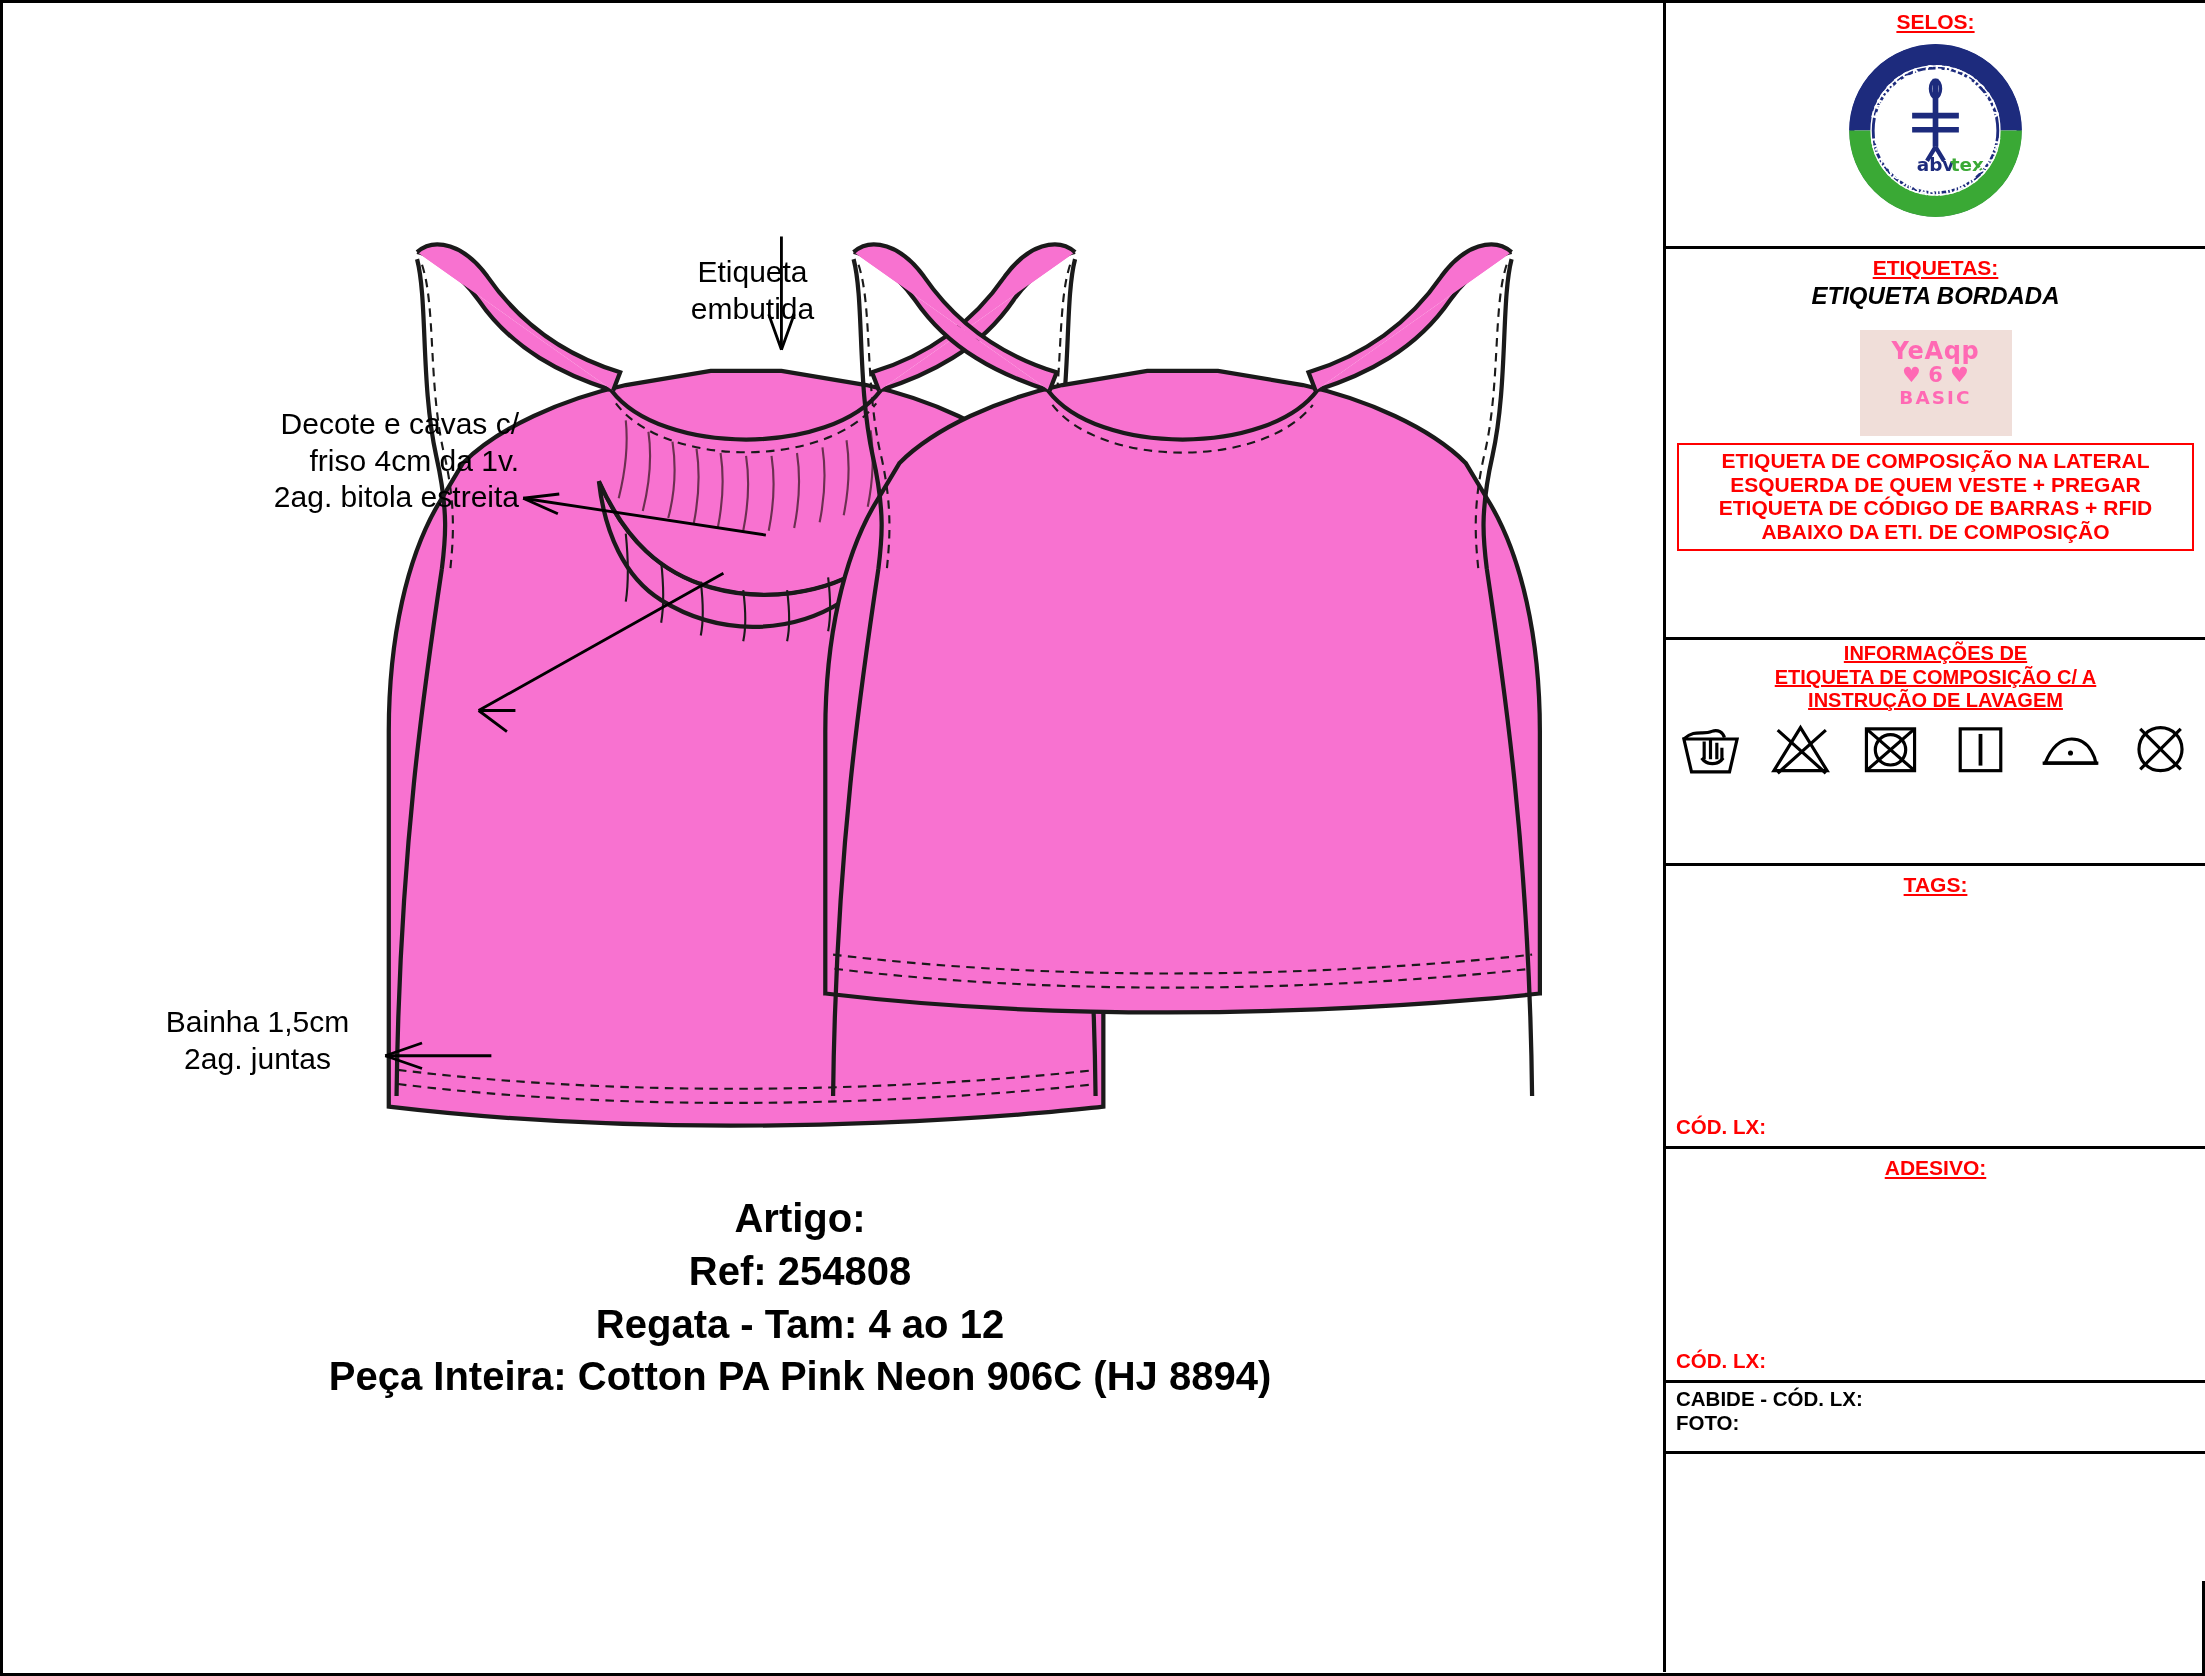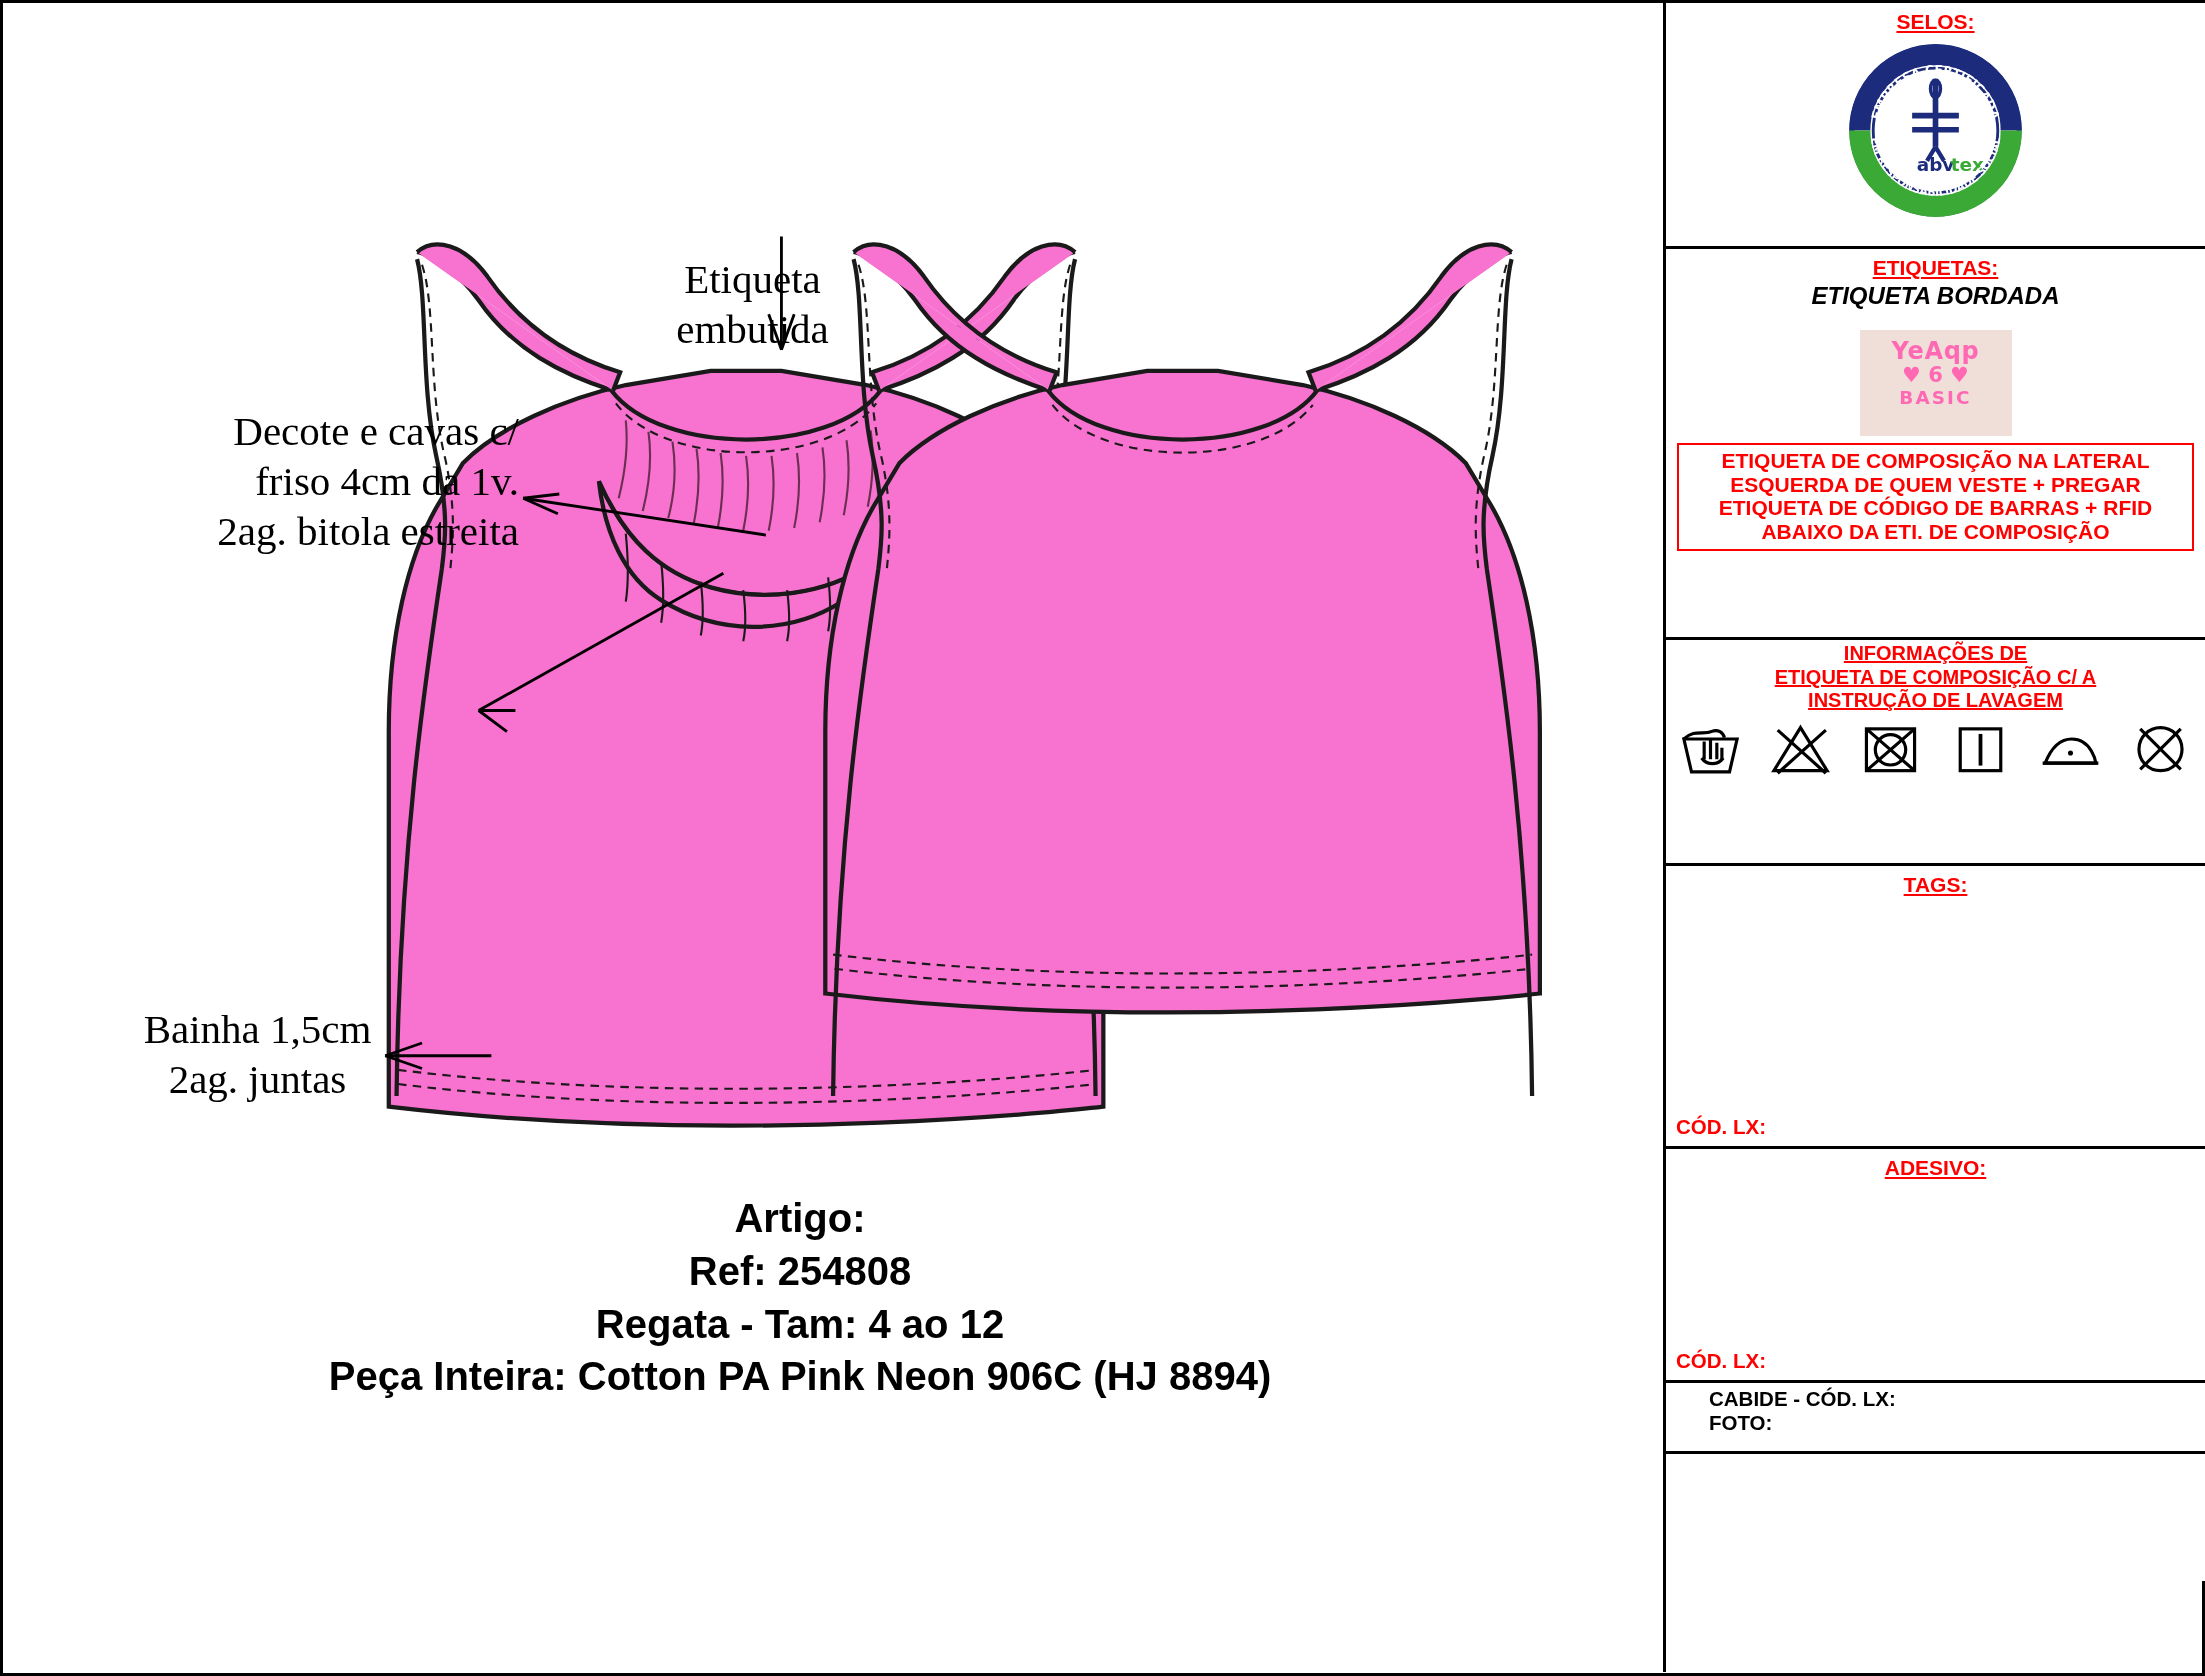--- a/index.html
+++ b/index.html
@@ -63,21 +63,20 @@
     font-size: 20.5px;
     text-align: left;
     padding-left: 10px;
   }
   .black-label {
     color: #000;
     font-weight: bold;
     font-size: 20.5px;
     text-align: left;
     padding-left: 10px;
-    margin-left: 33px;
   }
   
   .seal-wrap {
     display: flex;
     justify-content: center;
     align-items: center;
     padding-top: 7px;
   }
   .seal {
     position: relative;
@@ -133,24 +132,24 @@
     justify-content: space-between;
     align-items: center;
     padding: 7px 11.3px 8.5px 11.3px;
   }
   .care-ic { width: 67px; height: 57px; }
   
   .garment-svg { position: absolute; left: 0; top: 0; }
   
   .ann {
     position: absolute;
-    font-size: 41px;
+    font-size: 30px;
     color: #000;
     line-height: 1.22;
-    font-family: Liberation Serif, serif;
+    font-family: Liberation Sans, sans-serif;
   }
   .ann.right { text-align: right; }
   .ann.center { text-align: center; }
   
   .caption {
     position: absolute;
     left: 0;
     width: 1594px;
     text-align: center;
     font-weight: bold;

